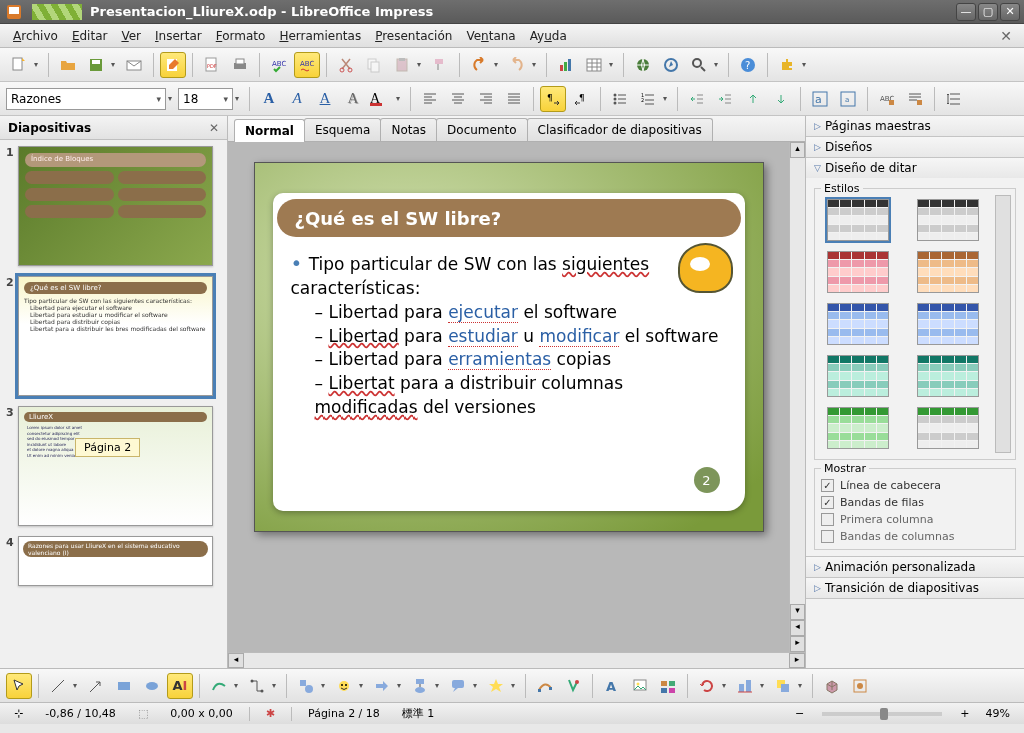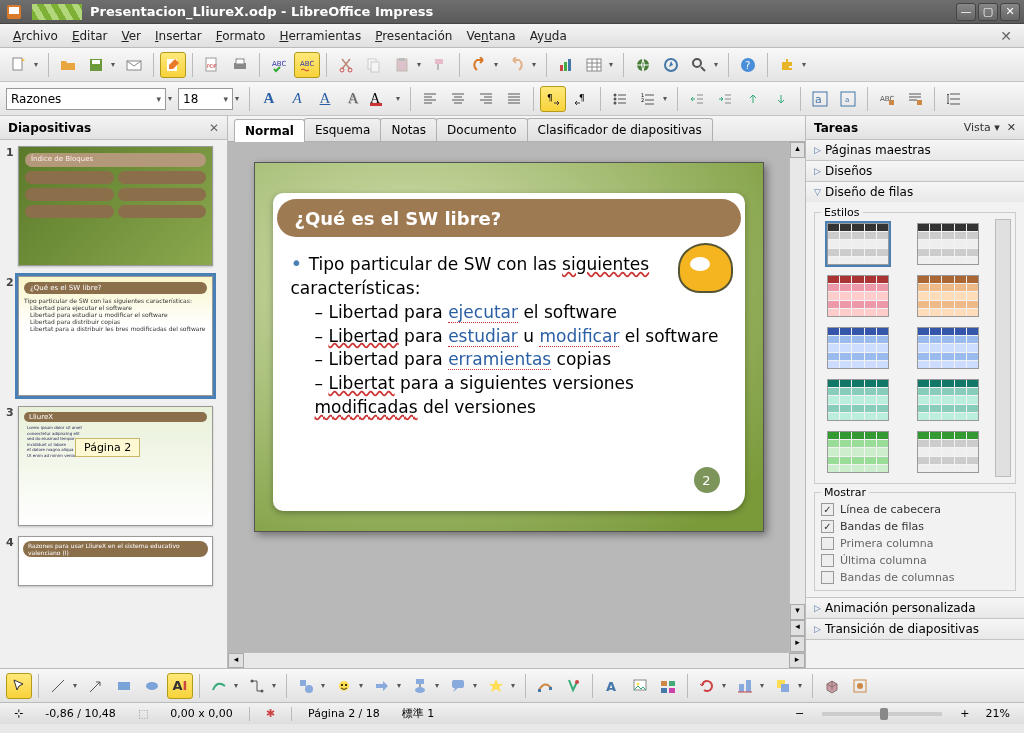--- a/index.html
+++ b/index.html
@@ -494,21 +494,21 @@
         <div class="slide-canvas">
           <div class="slide-inner">
             <div class="slide-title-bar">¿Qué es el SW libre?</div>
             <div class="mascot"></div>
             <div class="slide-content">
               <ul>
                 <li class="lvl1"><span>Tipo particular de SW con las </span><span class="spell">siguientes</span><span> características:</span></li>
                 <li class="lvl2"><span>Libertad para </span><span class="ul-word">ejecutar</span><span> el software</span></li>
                 <li class="lvl2"><span class="spell">Libertad</span><span> para </span><span class="ul-word">estudiar</span><span> u </span><span class="ul-word">modificar</span><span> el software</span></li>
                 <li class="lvl2"><span>Libertad para </span><span class="ul-word">erramientas</span><span> copias</span></li>
-                <li class="lvl2"><span class="spell">Libertat</span><span> para a siguientes versiones </span><span class="spell">modificadas</span><span> del versiones</span></li>
+                <li class="lvl2"><span class="spell">Libertat</span><span> para a distribuir columnas </span><span class="spell">modificadas</span><span> del versiones</span></li>
               </ul>
             </div>
             <div class="page-num-badge">2</div>
           </div>
         </div>
       </div>
       <div class="v-scroll">
         <div class="v-scroll-btn">▴</div>
         <div class="v-scroll-track"></div>
         <div class="v-scroll-btn">▾</div>
@@ -517,40 +517,36 @@
       </div>
     </div>
     <div class="h-scroll">
       <div class="h-scroll-btn">◂</div>
       <div style="flex:1"></div>
       <div class="h-scroll-btn">▸</div>
     </div>
   </div>
 
   <div class="panel-right">
-    <div class="tasks-header">
-      <span>Tareas</span>
-      <span class="view-drop"><span>Vista</span> ▾ &nbsp;✕</span>
-    </div>
     <div class="task-section">
         <div class="task-section-head">
           <span class="tri">▷</span>
           <span>Páginas maestras</span>
         </div>
       </div>
     <div class="task-section">
         <div class="task-section-head">
           <span class="tri">▷</span>
           <span>Diseños</span>
         </div>
       </div>
     <div class="task-section">
       <div class="task-section-head">
           <span class="tri">▽</span>
-          <span>Diseño de filas</span>
+          <span>Diseño de ditar</span>
         </div>
       <div class="task-body">
         <div class="styles-group">
           <span class="group-label">Estilos</span>
           <div style="display:flex">
           <div class="table-styles" style="flex:1">
 
             <div class="table-style sel" style="--h:#333;--a:#ccc;--b:#eee">
                   <div class="ts-row">
                     <div class="ts-cell" style="background: rgb(51, 51, 51);"></div>
@@ -931,24 +927,20 @@
               <span class="checkbox">✓</span>
               <span>Línea de cabecera</span>
             </div>
           <div class="check-row enabled">
               <span class="checkbox">✓</span>
               <span>Bandas de filas</span>
             </div>
           <div class="check-row">
               <span class="checkbox"></span>
               <span>Primera columna</span>
-            </div>
-          <div class="check-row">
-              <span class="checkbox"></span>
-              <span>Última columna</span>
             </div>
           <div class="check-row">
               <span class="checkbox"></span>
               <span>Bandas de columnas</span>
             </div>
         </div>
       </div>
     </div>
     <div class="task-section">
         <div class="task-section-head">
@@ -1135,14 +1127,14 @@
   <span class="status-block">0,00 x 0,00</span>
   <span class="status-sep"></span>
   <span class="status-block" style="color:#c44">✱</span>
   <span class="status-sep"></span>
   <span class="status-block">Página 2 / 18</span>
   <span class="status-block">標準 1</span>
   <div style="flex:1"></div>
   <span>−</span>
   <div class="zoom-slider"></div>
   <span>+</span>
-  <span class="status-block">21%</span>
+  <span class="status-block">49%</span>
 </div>
 
 </body></html>

